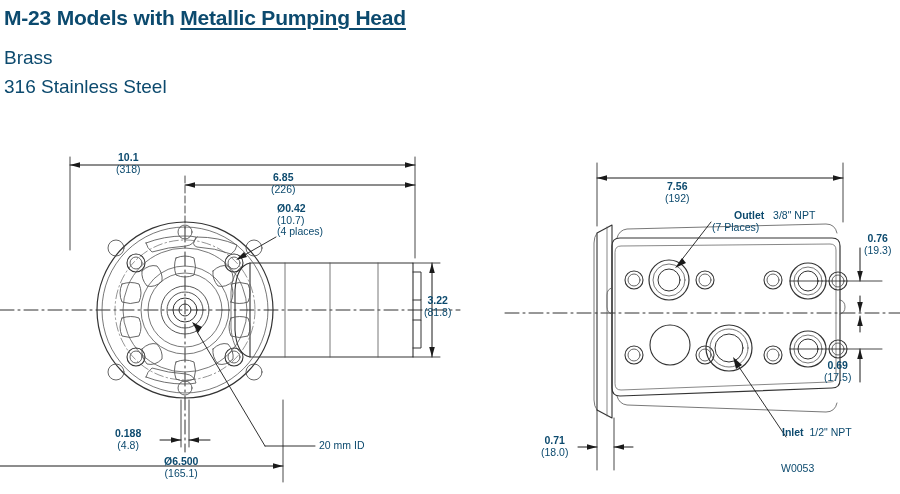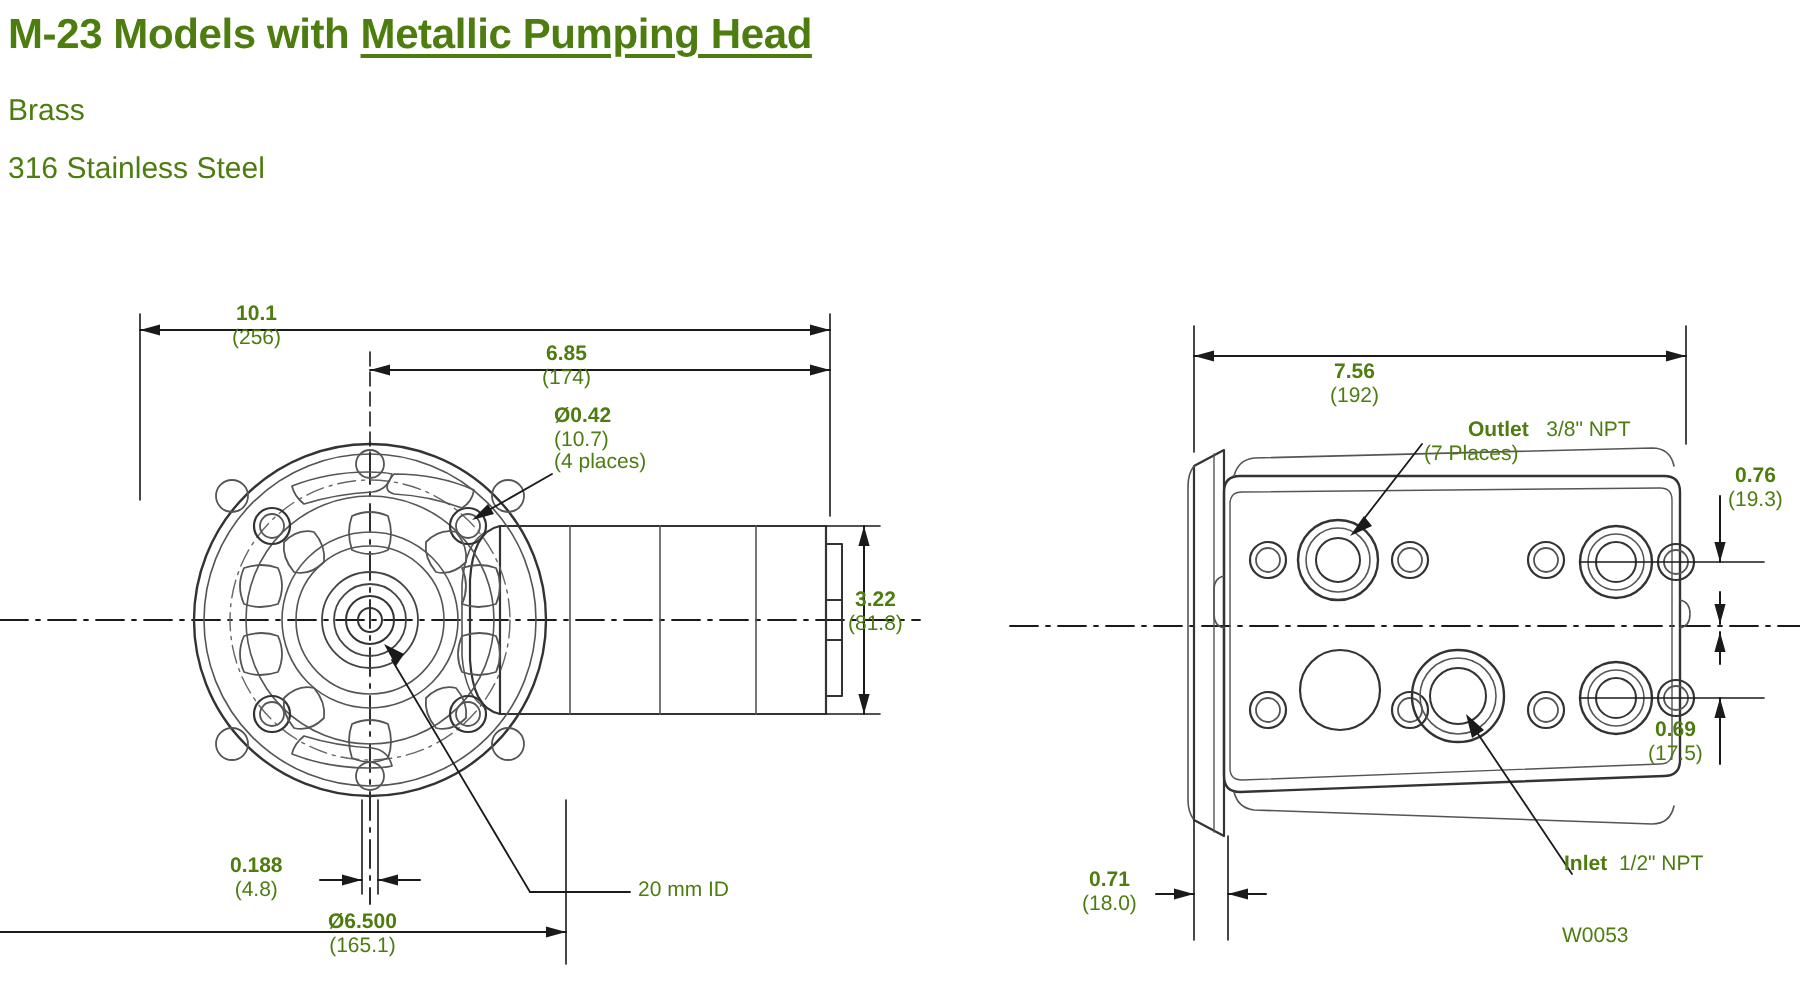--- a/index.html
+++ b/index.html
@@ -6,38 +6,38 @@
     margin: 0;
     padding: 0;
     background: #ffffff;
   }
   #page {
     position: relative;
     width: 900px;
     height: 494px;
     background: #ffffff;
     font-family: "Liberation Sans", sans-serif;
-    color: #4d7c0f;
+    color: #0c4a6e;
     overflow: hidden;
   }
   #title {
     position: absolute;
     left: 4px;
     top: 6px;
     font-size: 21px;
     font-weight: bold;
     letter-spacing: -0.2px;
     white-space: nowrap;
   }
   #title .plain { text-decoration: none; }
   #title .underlined { text-decoration: underline; text-underline-offset: 3px; }
   .material {
     position: absolute;
     left: 4px;
-    font-size: 15px;
+    font-size: 19px;
     white-space: nowrap;
   }
   #mat0 { top: 47px; }
   #mat1 { top: 76px; }
   #mat2 { top: 103px; }
 
   .dimlabel {
     position: absolute;
     font-size: 10.5px;
     line-height: 11.5px;
@@ -315,26 +315,26 @@
         <line x1="578" y1="447" x2="597" y2="447"></line>
         <line x1="614" y1="447" x2="633" y2="447"></line>
         <path d="M597 447 L587 444.2 L587 449.8 Z" fill="#1a1a1a" stroke="none"></path>
         <path d="M614 447 L624 444.2 L624 449.8 Z" fill="#1a1a1a" stroke="none"></path>
       </g>
     </g>
   </svg>
 
   <div class="dimlabel" style="left:116px; top:152px;">
     <span class="v">10.1</span>
-    <span class="mm">(256)</span>
+    <span class="mm">(318)</span>
   </div>
 
   <div class="dimlabel" style="left:271px; top:172px;">
     <span class="v">6.85</span>
-    <span class="mm">(174)</span>
+    <span class="mm">(226)</span>
   </div>
 
   <div class="dimlabel" style="left:424px; top:295px;">
     <span class="v">3.22</span>
     <span class="mm">(81.8)</span>
   </div>
 
   <div class="dimlabel" style="left:115px; top:428px;">
     <span class="v">0.188</span>
     <span class="mm">(4.8)</span>

